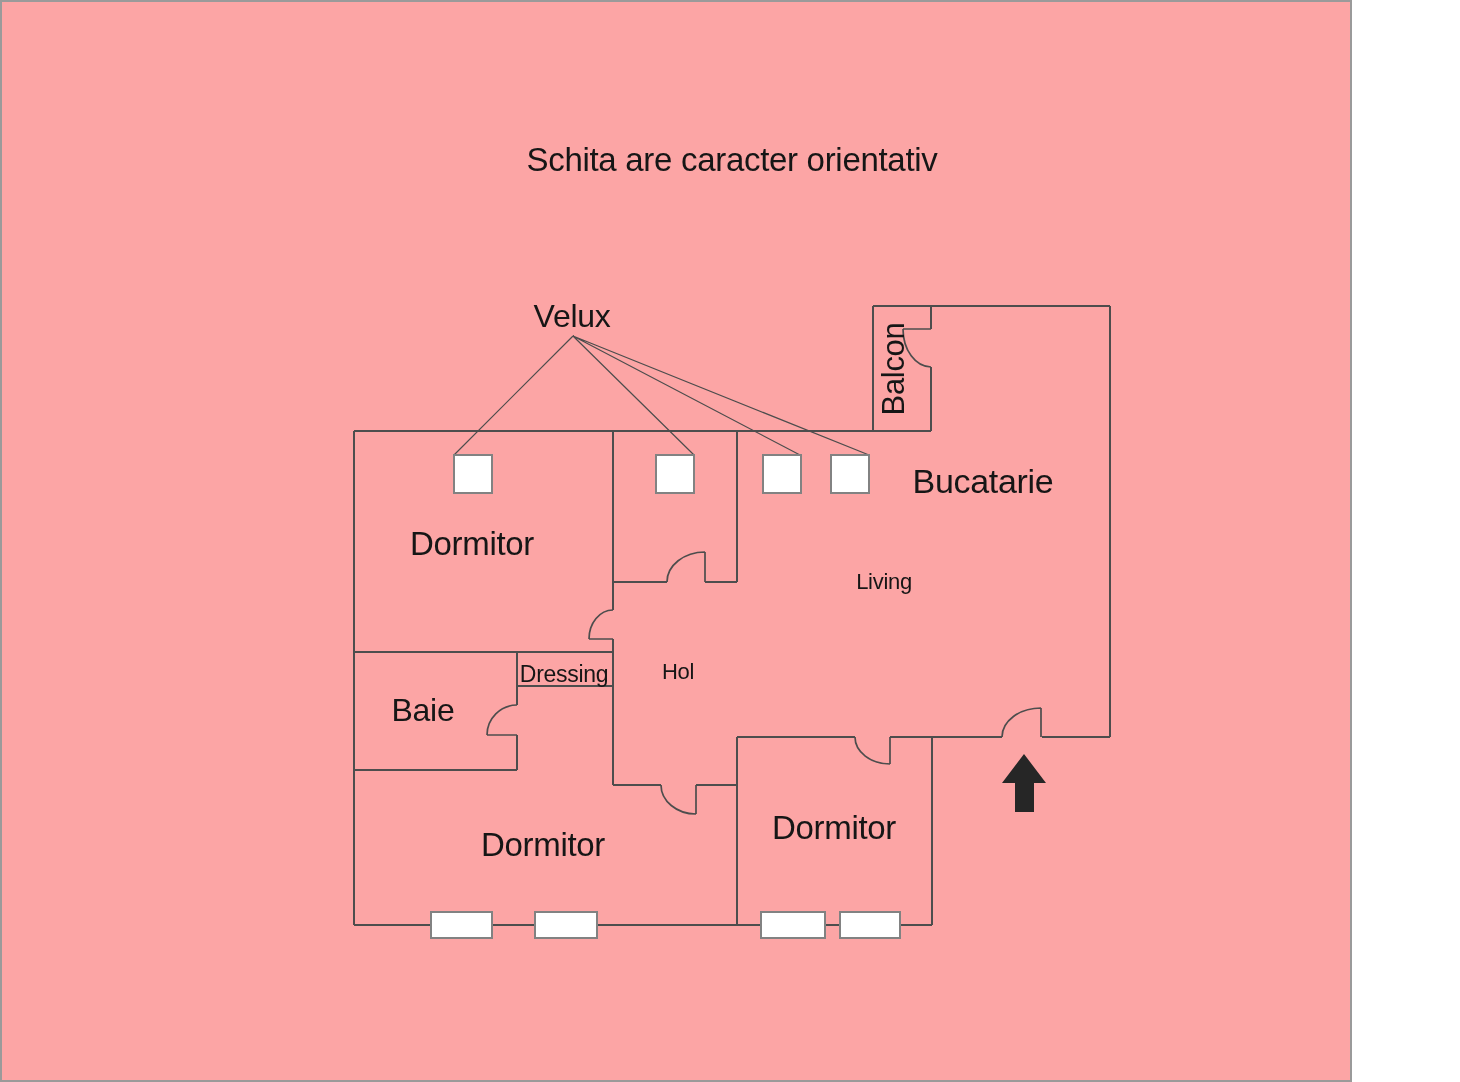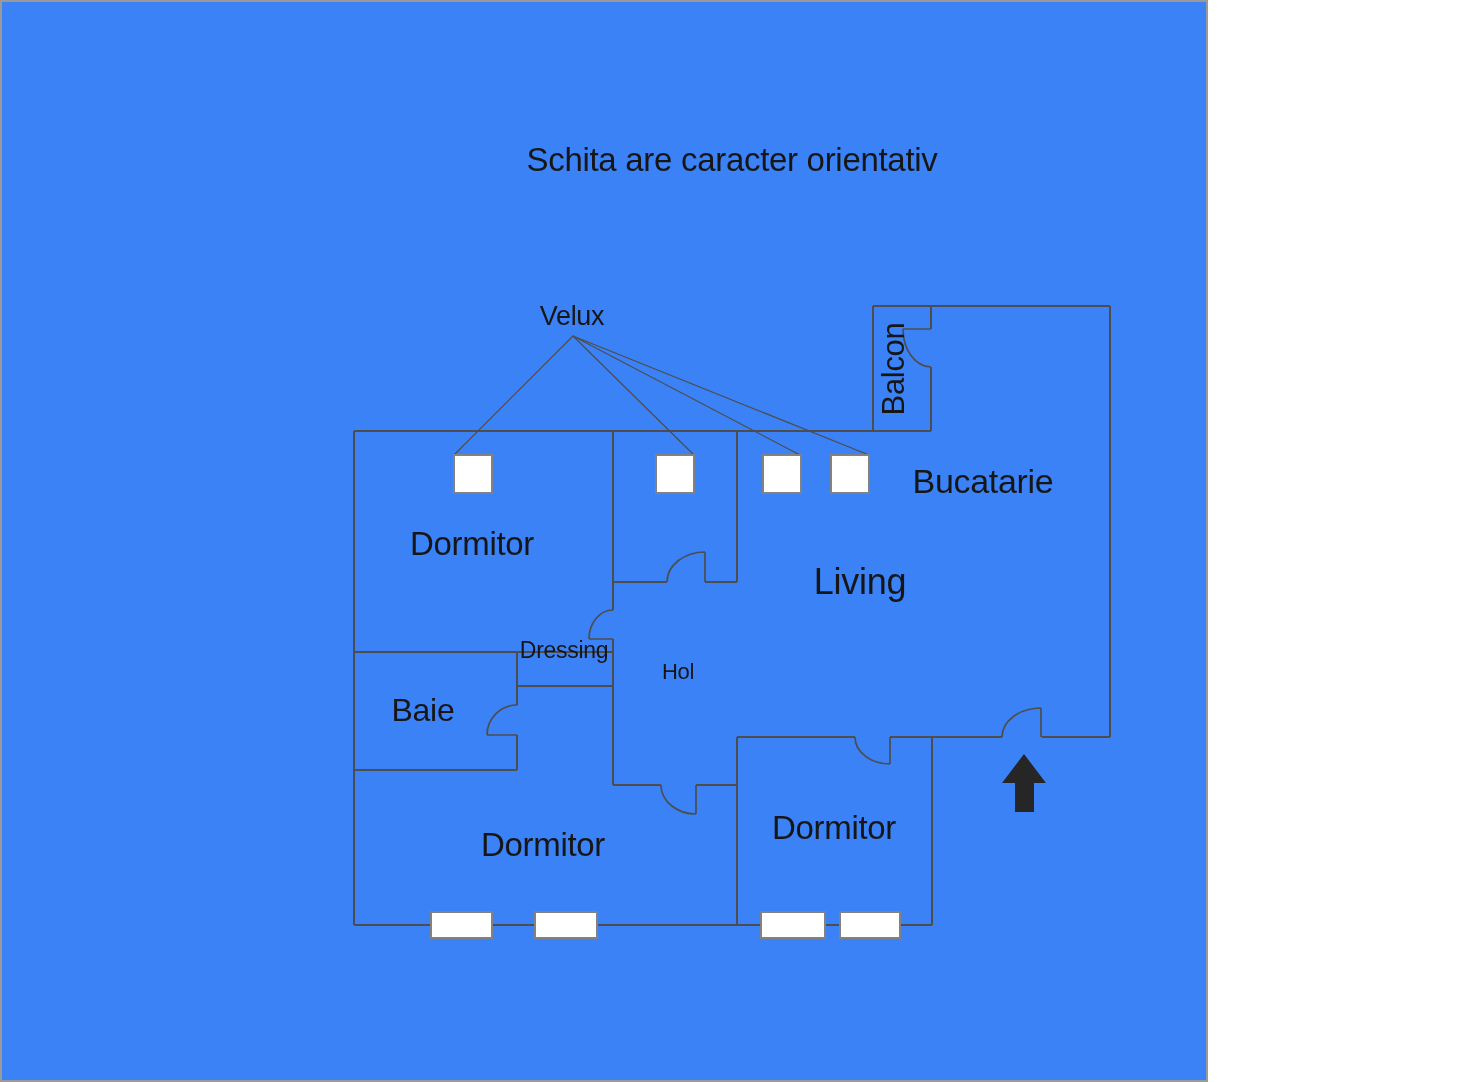--- a/index.html
+++ b/index.html
@@ -1,40 +1,40 @@
 <!DOCTYPE html>
 <html><head>
 <meta charset="utf-8">
 <style>
   html,body{margin:0;padding:0;background:#fff;}
   .page{
     position:relative;
-    width:1208px;height:1082px;
-    background:#3b82f6;
+    width:1352px;height:1082px;
+    background:#fca5a5;
     border:2px solid #9a9a9a;
     box-sizing:border-box;
     font-family:"Liberation Sans", sans-serif;
     overflow:hidden;
   }
   .plan-svg{position:absolute;left:0;top:0;width:1456px;height:1078px;}
   .lbl{
     position:absolute;
     transform:translate(-50%,-50%);
     color:#161616;
     white-space:nowrap;
     letter-spacing:-0.3px;
     line-height:1;
   }
   .lbl-title{left:730px;top:157px;font-size:33px;}
-  .lbl-velux{left:570px;top:314px;font-size:27px;}
+  .lbl-velux{left:570px;top:314px;font-size:32px;}
   .lbl-dormitor-tl{left:470px;top:541px;font-size:33px;}
   .lbl-baie{left:421px;top:708px;font-size:32px;}
-  .lbl-dressing{left:562px;top:648px;font-size:23px;}
+  .lbl-dressing{left:562px;top:672px;font-size:23px;}
   .lbl-hol{left:676px;top:670px;font-size:22px;}
-  .lbl-living{left:858px;top:580px;font-size:36px;}
+  .lbl-living{left:882px;top:580px;font-size:22px;}
   .lbl-bucatarie{left:981px;top:479px;font-size:34px;}
   .lbl-balcon{left:891px;top:367px;font-size:31px;transform:translate(-50%,-50%) rotate(-90deg);}
   .lbl-dormitor-bl{left:541px;top:842px;font-size:33px;}
   .lbl-dormitor-br{left:832px;top:825px;font-size:33px;}
 </style>
 </head>
 <body>
 
 <div class="page">
 

